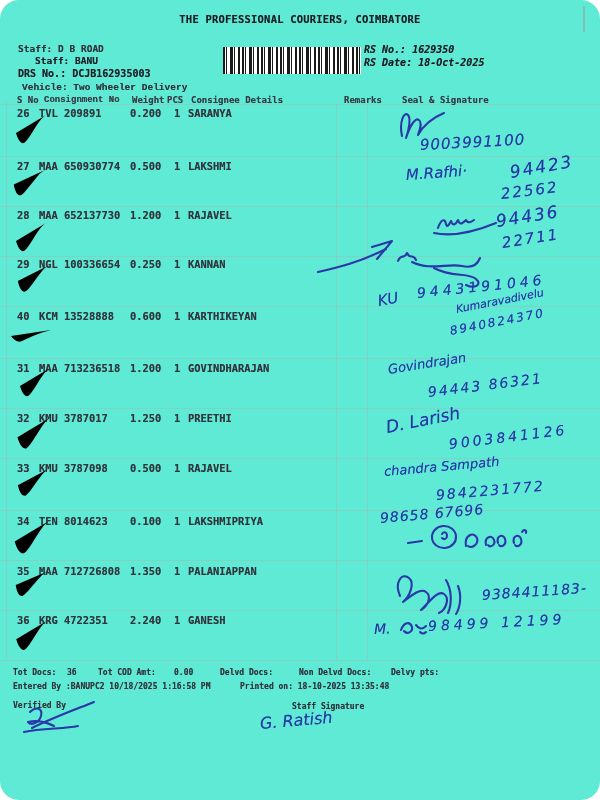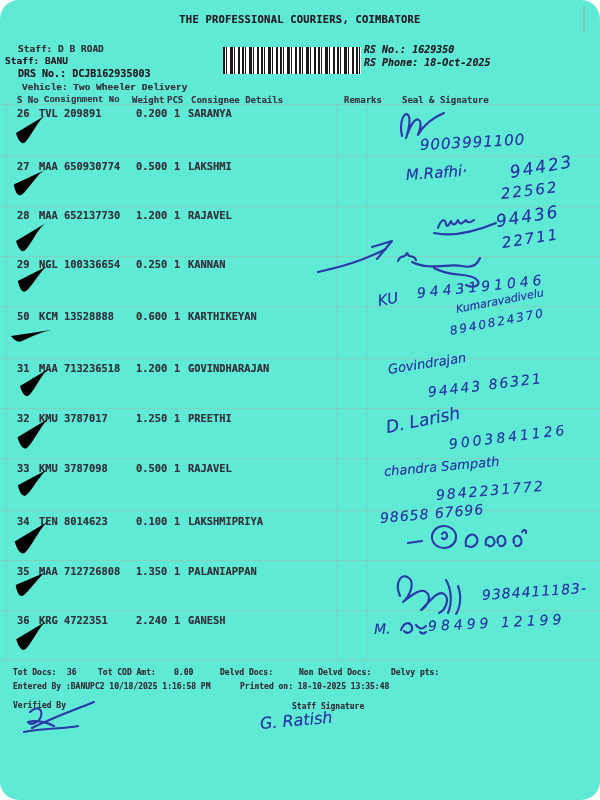--- a/index.html
+++ b/index.html
@@ -14,21 +14,21 @@
   .rsmeta{font-size:10px;font-style:italic;}
   .colhead{font-size:9px;color:#3a3a44;}
   .rowtxt{font-size:10.4px;}
   .foot{font-size:8px;}
   .barcode{position:absolute;left:223px;top:47px;width:138px;height:27px;
     background:repeating-linear-gradient(90deg,#191919 0 2px,#fff 2px 3px,#191919 3px 4px,#fff 4px 7px,#191919 7px 10px,#fff 10px 11px,#191919 11px 12px,#fff 12px 15px,#191919 15px 17px,#fff 17px 19px);}
   .row{position:absolute;left:0;width:552px;height:52px;}
   .row span{position:absolute;top:0;}
   .c-sno{left:17px;}
   .c-con{left:39px;}
-  .c-wt{left:130px;margin-left:6px;}
+  .c-wt{left:130px;}
   .c-pcs{left:174px;}
   .c-name{left:188px;}
   .hw{position:absolute;white-space:nowrap;font-family:"DejaVu Sans",sans-serif;font-style:italic;color:#2836a6;transform-origin:left center;text-shadow:0 0 .5px rgba(40,60,170,.6);}
   .ink{position:absolute;overflow:visible;}
   .ink path{stroke:#2a38a8;fill:none;stroke-width:2.1;stroke-linecap:round;stroke-linejoin:round;}
   .tick{position:absolute;overflow:visible;}
   .hline{position:absolute;left:0;width:600px;height:1px;background:rgba(208,156,150,.30);}
   .vline{position:absolute;width:1px;background:rgba(208,156,150,.28);}
   .artifact{position:absolute;background:#9c9c9c;opacity:.55;}
 </style>
@@ -60,41 +60,41 @@
   <div class="vline" style="left:6px;top:100px;height:560px;"></div>
   <div class="vline" style="left:336px;top:104px;height:556px;"></div>
   <div class="vline" style="left:367px;top:104px;height:556px;"></div>
 
   <div class="abs mono title dark" style="top:13px;">THE PROFESSIONAL COURIERS, COIMBATORE</div>
 
   <div class="abs mono meta" style="left:18px;top:43px;">
     <span>Staff:</span>
     <span>D B ROAD</span>
   </div>
-  <div class="abs mono meta dark" style="left:5px;top:55px;text-align:center;">
+  <div class="abs mono meta dark" style="left:35px;top:55px;text-align:center;">
     <span>Staff:</span>
     <span>BANU</span>
   </div>
   <div class="abs mono dark" style="left:18px;top:68px;font-size:10px;">
     <span>DRS No.:</span>
     <span>DCJB162935003</span>
   </div>
   <div class="abs mono meta" style="left:22px;top:82px;font-family:Liberation Mono, monospace;">
     <span>Vehicle:</span>
     <span>Two Wheeler Delivery</span>
   </div>
 
   <div class="barcode"></div>
 
   <div class="abs mono rsmeta dark" style="left:364px;top:44px;">
     <span>RS No.:</span>
     <span>1629350</span>
   </div>
   <div class="abs mono rsmeta dark" style="left:364px;top:57px;">
-    <span>RS Phone:</span>
+    <span>RS Date:</span>
     <span>18-Oct-2025</span>
   </div>
 
   <div class="abs" style="top:95px;left:0;width:600px;">
     <span class="abs mono colhead" style="left:17px;">S No</span>
     <span class="abs mono colhead" style="left:44px;font-family:Liberation Mono, monospace;">Consignment No</span>
     <span class="abs mono colhead" style="left:132px;">Weight</span>
     <span class="abs mono colhead" style="left:167px;">PCS</span>
     <span class="abs mono colhead" style="left:191px;">Consignee Details</span>
     <span class="abs mono colhead" style="left:344px;">Remarks</span>
@@ -135,21 +135,21 @@
     <span class="mono rowtxt c-sno">29</span>
     <span class="mono rowtxt c-con">NGL 100336654</span>
     <span class="mono rowtxt c-wt">0.250</span>
     <span class="mono rowtxt c-pcs">1</span>
     <span class="mono rowtxt c-name">KANNAN</span>
     <svg class="tick" style="left:14px;top:4px;width:36px;height:34px;transform:rotate(4deg);" viewBox="0 0 36 34">
         <use href="#tick-path"></use>
       </svg>
   </div>
   <div class="row" style="top:310px;">
-    <span class="mono rowtxt c-sno">50</span>
+    <span class="mono rowtxt c-sno">40</span>
     <span class="mono rowtxt c-con">KCM 13528888</span>
     <span class="mono rowtxt c-wt">0.600</span>
     <span class="mono rowtxt c-pcs">1</span>
     <span class="mono rowtxt c-name">KARTHIKEYAN</span>
     <svg class="tick" style="left:8px;top:14px;width:46px;height:22px;" viewBox="0 0 46 22">
         <use href="#tick-flat"></use>
       </svg>
   </div>
   <div class="row" style="top:362px;">
     <span class="mono rowtxt c-sno">31</span>

